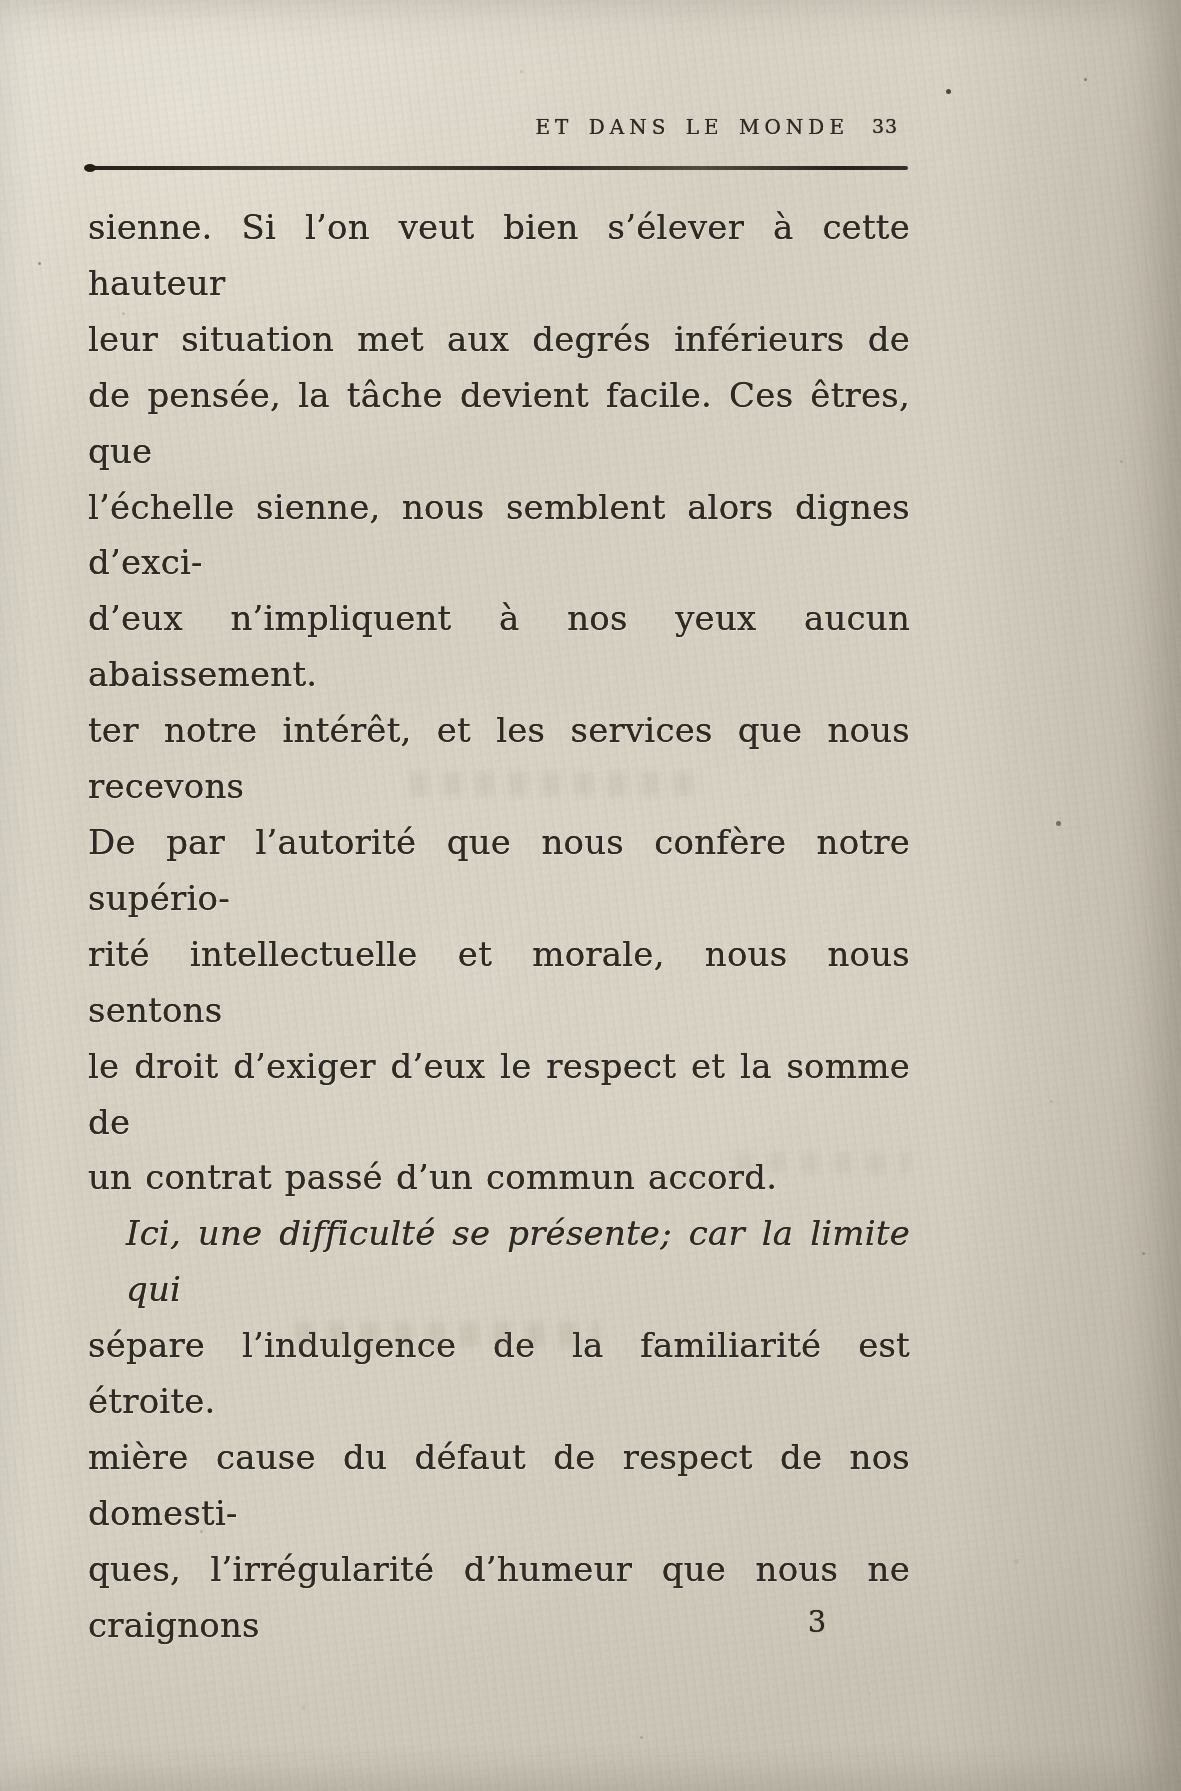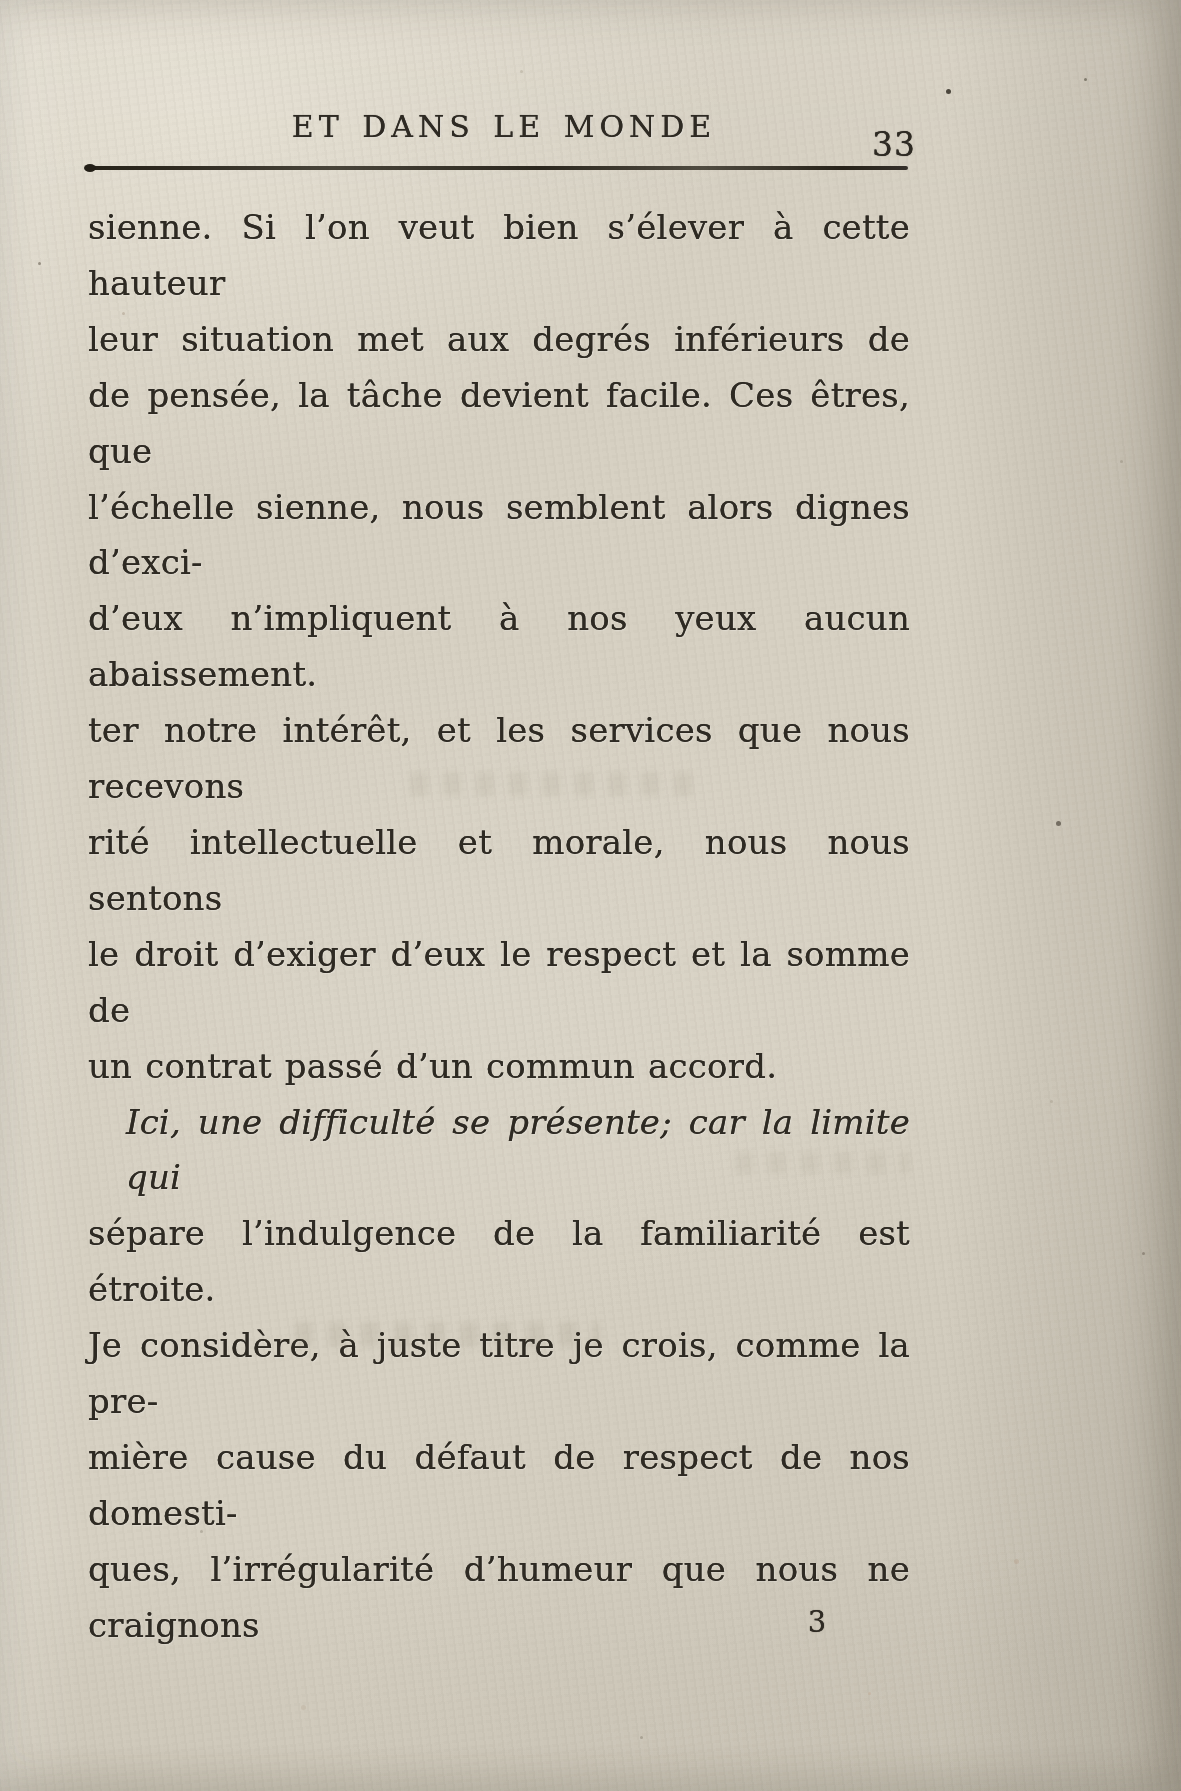--- a/index.html
+++ b/index.html
@@ -29,29 +29,29 @@
       repeating-linear-gradient(-7deg, rgba(90,82,66,0.4) 0 3px, rgba(0,0,0,0) 3px 8px);
   }
   .vignette{
     position:absolute;inset:0;pointer-events:none;
     box-shadow: inset -20px 0 46px rgba(92,84,70,0.22),
                 inset 10px 0 30px rgba(255,255,255,0.10),
                 inset 0 -12px 34px rgba(92,84,70,0.10);
   }
   .running-title{
     position:absolute;left:159px;top:112px;width:690px;
-    text-align:center;font-size:30px;line-height:30px;
+    text-align:right;font-size:20px;line-height:30px;
     letter-spacing:5px;word-spacing:4px;
     color:var(--ink,#2e2a23);
     text-shadow:0 0 0.7px currentColor, 1px 1px 1px rgba(255,255,255,0.35);
   }
   .page-number{
-    position:absolute;left:872px;top:130px;width:40px;
-    font-size:33px;line-height:29px;letter-spacing:1px;
-    text-align:right;
+    position:absolute;left:872px;top:112px;width:40px;
+    font-size:19px;line-height:29px;letter-spacing:1px;
+    text-align:left;
     text-shadow:0 0 0.8px currentColor;
   }
   .rule{
     position:absolute;left:88px;top:166px;width:820px;height:4px;
     background:linear-gradient(90deg,
       #262219 0%, #2e2a20 10%, rgba(46,42,32,0.85) 30%, #2b271e 55%,
       rgba(46,42,32,0.8) 75%, #262219 92%, #35302a 100%);
     border-radius:2px;
   }
   .rule::before{ 
@@ -110,26 +110,26 @@
   <div class="page-number">33</div>
   <div class="rule"></div>
 
   <div class="textblock">
     <div class="ln">sienne. Si l’on veut bien s’élever à cette hauteur</div>
     <div class="ln">leur situation met aux degrés inférieurs de</div>
     <div class="ln">de pensée, la tâche devient facile. Ces êtres, que</div>
     <div class="ln">l’échelle sienne, nous semblent alors dignes d’exci-</div>
     <div class="ln">d’eux n’impliquent à nos yeux aucun abaissement.</div>
     <div class="ln">ter notre intérêt, et les services que nous recevons</div>
+    <div class="ln">De par l’autorité que nous confère notre supério-</div>
     <div class="ln">rité intellectuelle et morale, nous nous sentons</div>
     <div class="ln">le droit d’exiger d’eux le respect et la somme de</div>
     <div class="ln end">un contrat passé d’un commun accord.</div>
     <div class="ln ind">Ici, une difficulté se présente; car la limite qui</div>
     <div class="ln">sépare l’indulgence de la familiarité est étroite.</div>
-    <div class="ln">Je considère, à juste titre je crois, comme la pre-</div>
     <div class="ln">mière cause du défaut de respect de nos domesti-</div>
     <div class="ln">ques, l’irrégularité d’humeur que nous ne craignons</div>
 
   </div>
 
   <div class="sig">3</div>
 
   <div class="ghost gA">
       <i></i>
     </div>

